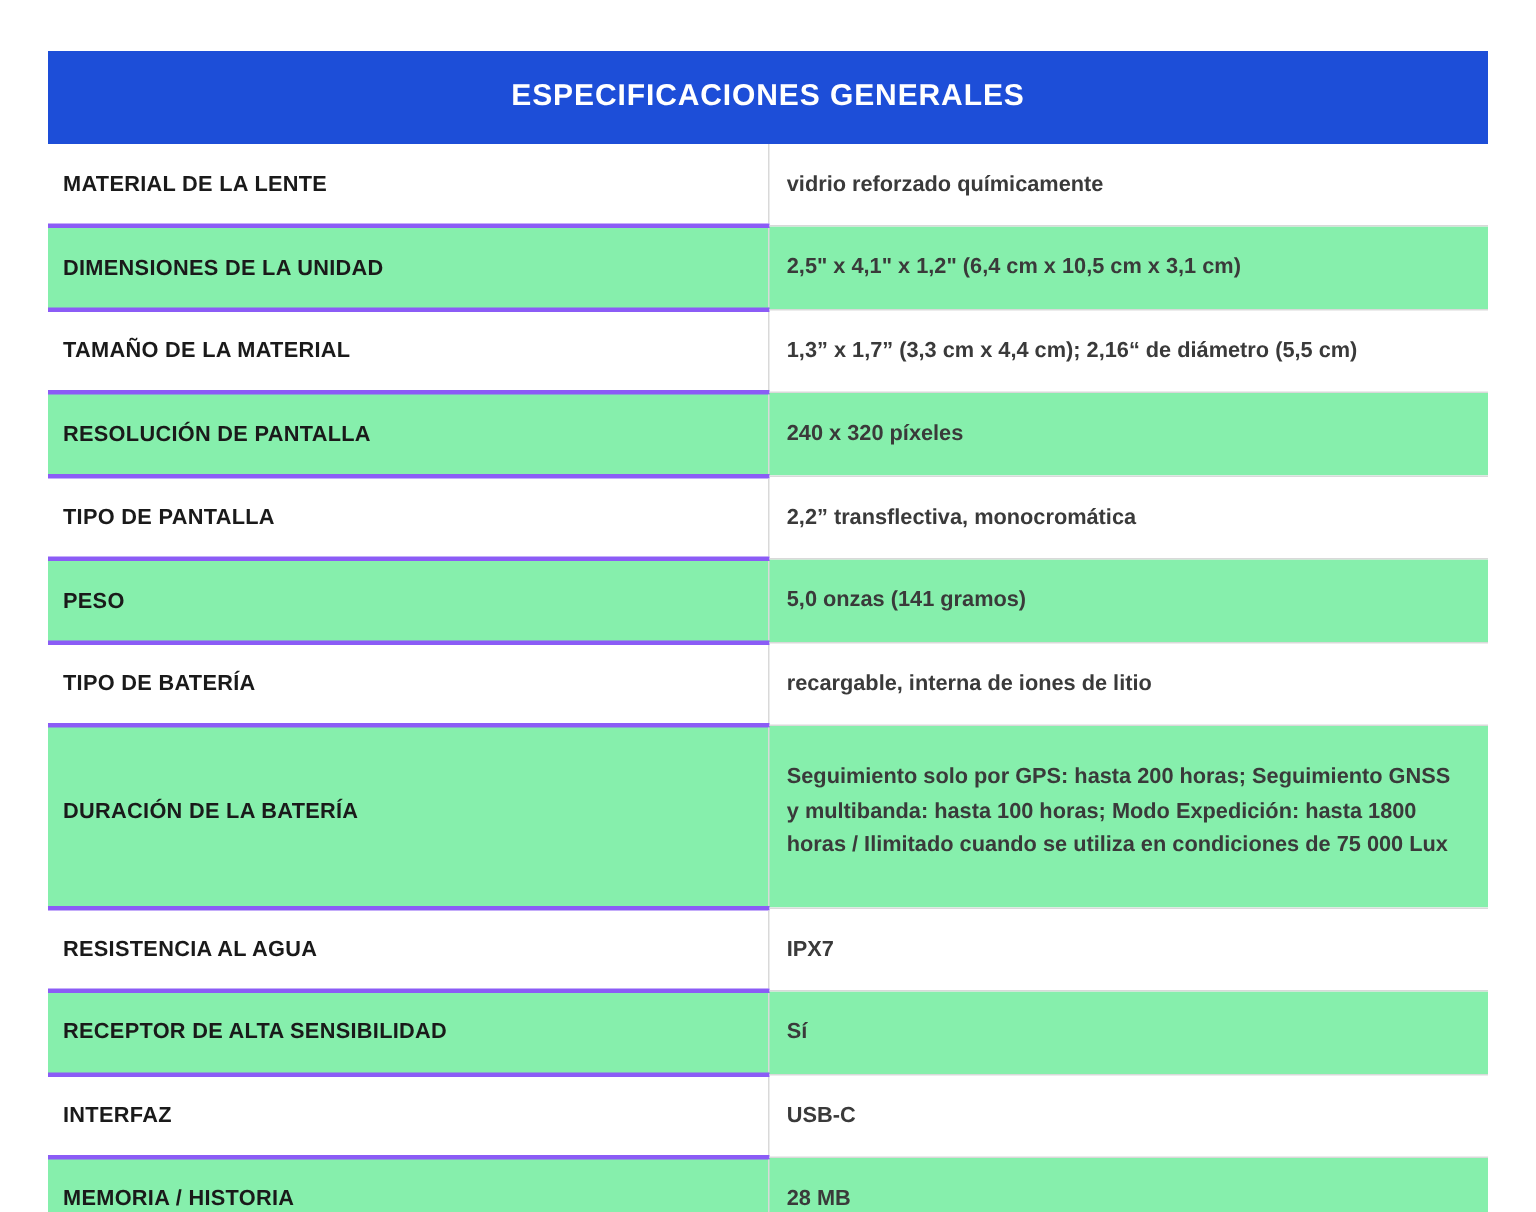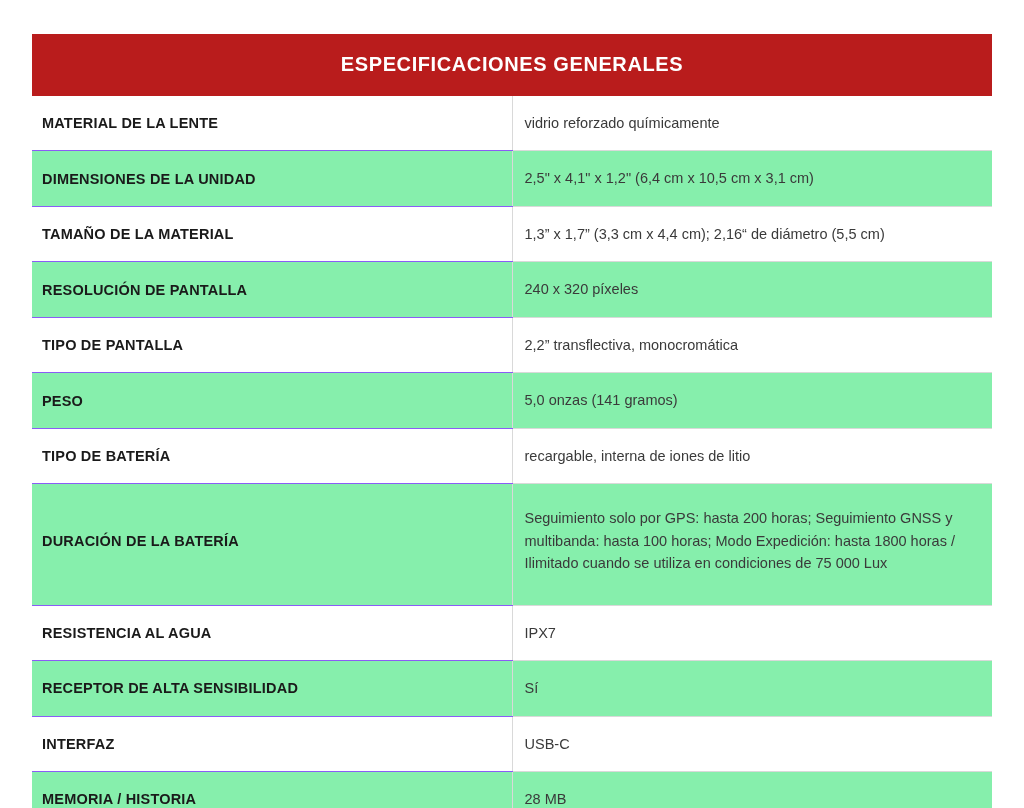--- a/index.html
+++ b/index.html
@@ -19,42 +19,42 @@
   }
   .spec-table {
     position: absolute;
     left: 32px;
     top: 34px;
     width: 960px;
     border-collapse: collapse;
     table-layout: fixed;
   }
   .spec-table .header-cell {
-    background: #b91c1c;
+    background: #1d4ed8;
     color: #ffffff;
     font-size: 20px;
     font-weight: bold;
     letter-spacing: 0.6px;
     padding: 19px 10px 20px 10px;
     border: none;
   }
   .spec-table td.label {
     width: 455px;
     font-size: 14.5px;
     font-weight: bold;
     color: #1a1a1a;
     letter-spacing: 0.2px;
     padding: 16px 10px 16px 10px;
     vertical-align: middle;
-    border-bottom: 1px solid #8b5cf6;
+    border-bottom: 3px solid #8b5cf6;
     margin-top: 48px;
   }
   .spec-table td.value {
     font-size: 14.5px;
-    font-weight: normal;
+    font-weight: bold;
     color: #3a3a3a;
     padding: 16px 14px 16px 12px;
     vertical-align: middle;
     line-height: 1.55;
     border-bottom: 1px solid #d9d9d9;
     border-left: 1px solid #d9d9d9;
   }
   .spec-table tr.alt td {
     background: #86efac;
   }

